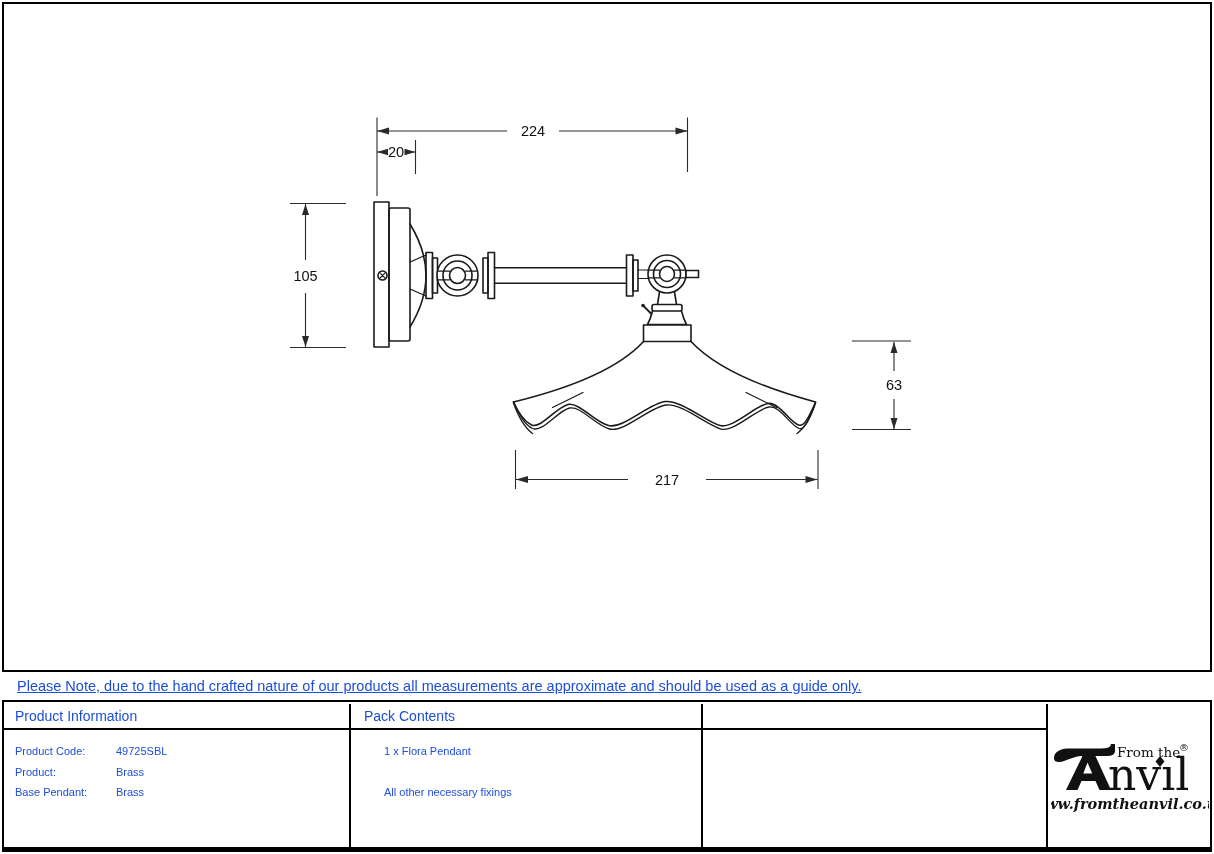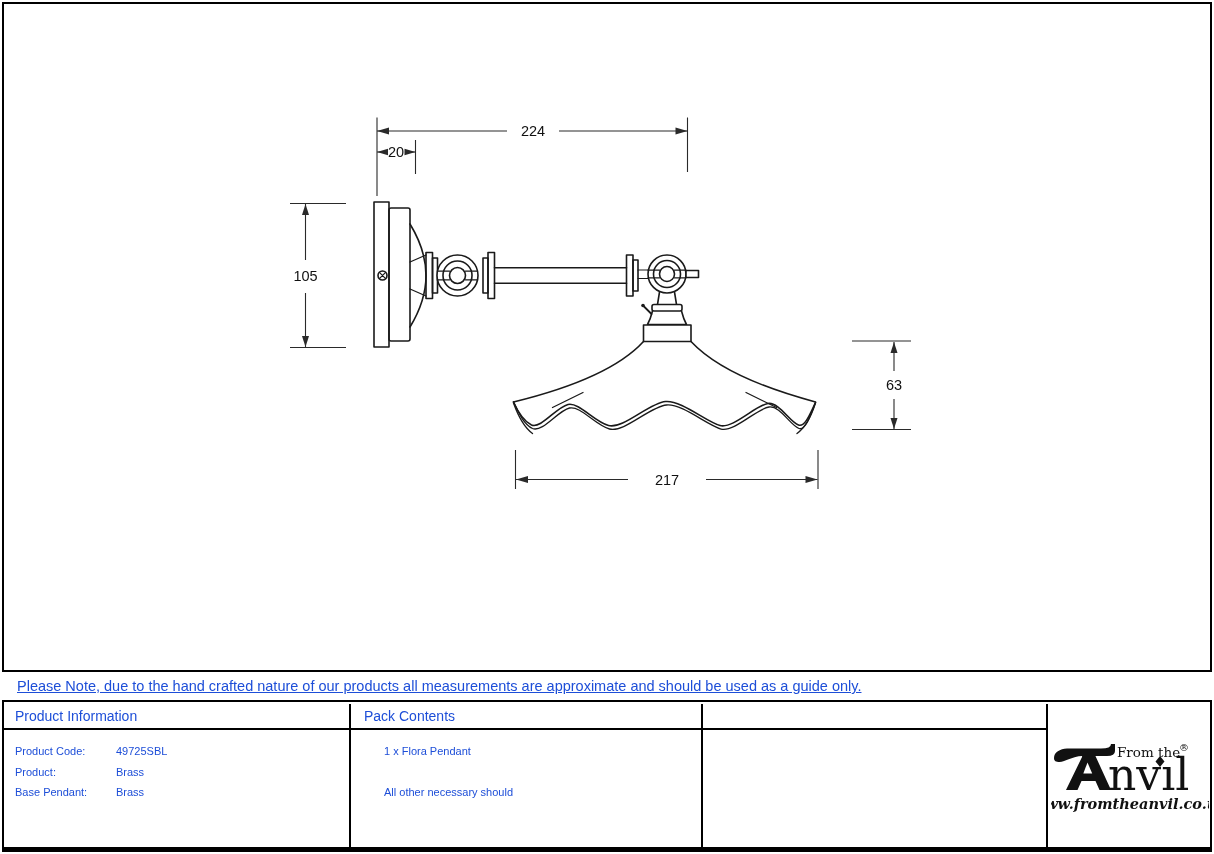--- a/index.html
+++ b/index.html
@@ -161,21 +161,21 @@
           <span>Brass</span>
         </div>
       </div>
     </div>
 
     <div class="col col2">
       <div class="col-header">Pack Contents</div>
       <div class="col-body">
         <div class="pc-line">1 x Flora Pendant</div>
         <div class="pc-gap"></div>
-        <div class="pc-line">All other necessary should</div>
+        <div class="pc-line">All other necessary fixings</div>
       </div>
     </div>
 
     <div class="col col3">
       <div class="col-header"></div>
     </div>
 
     <div class="col col4">
       <svg class="logo-svg" width="158" height="78" viewBox="0 0 158 78">
         <g>

